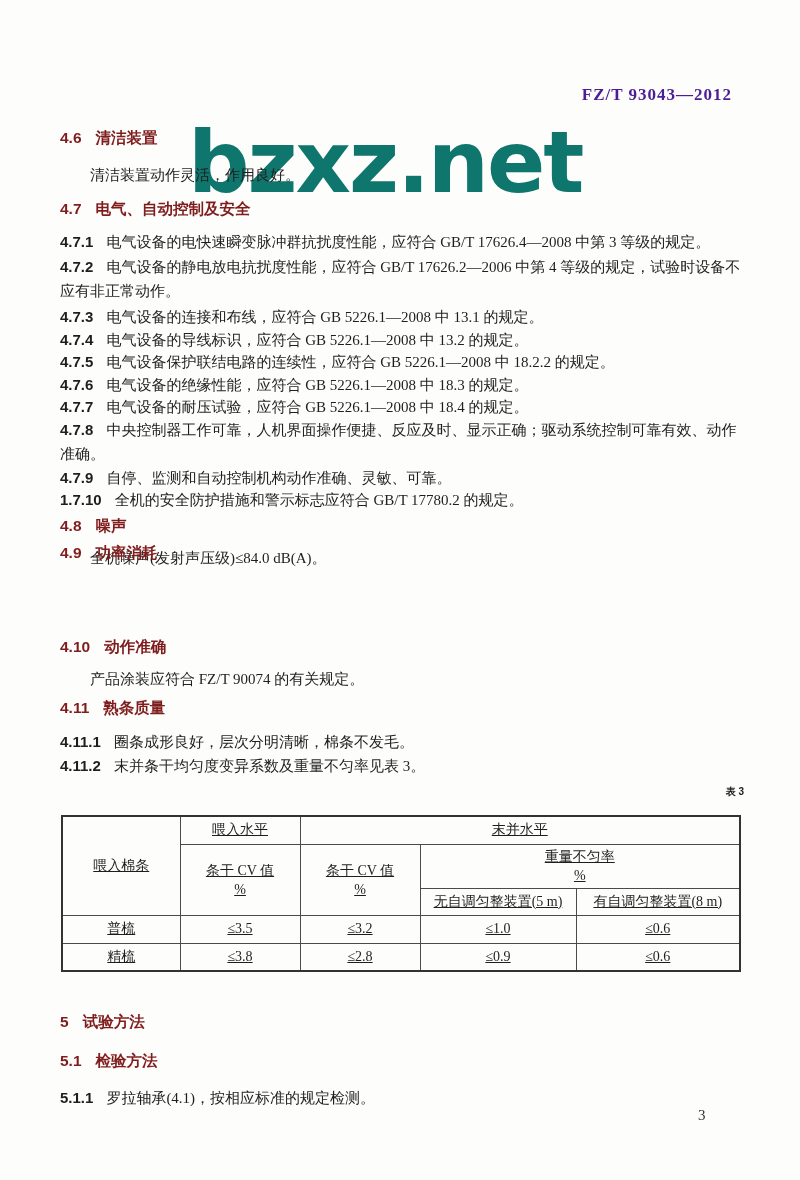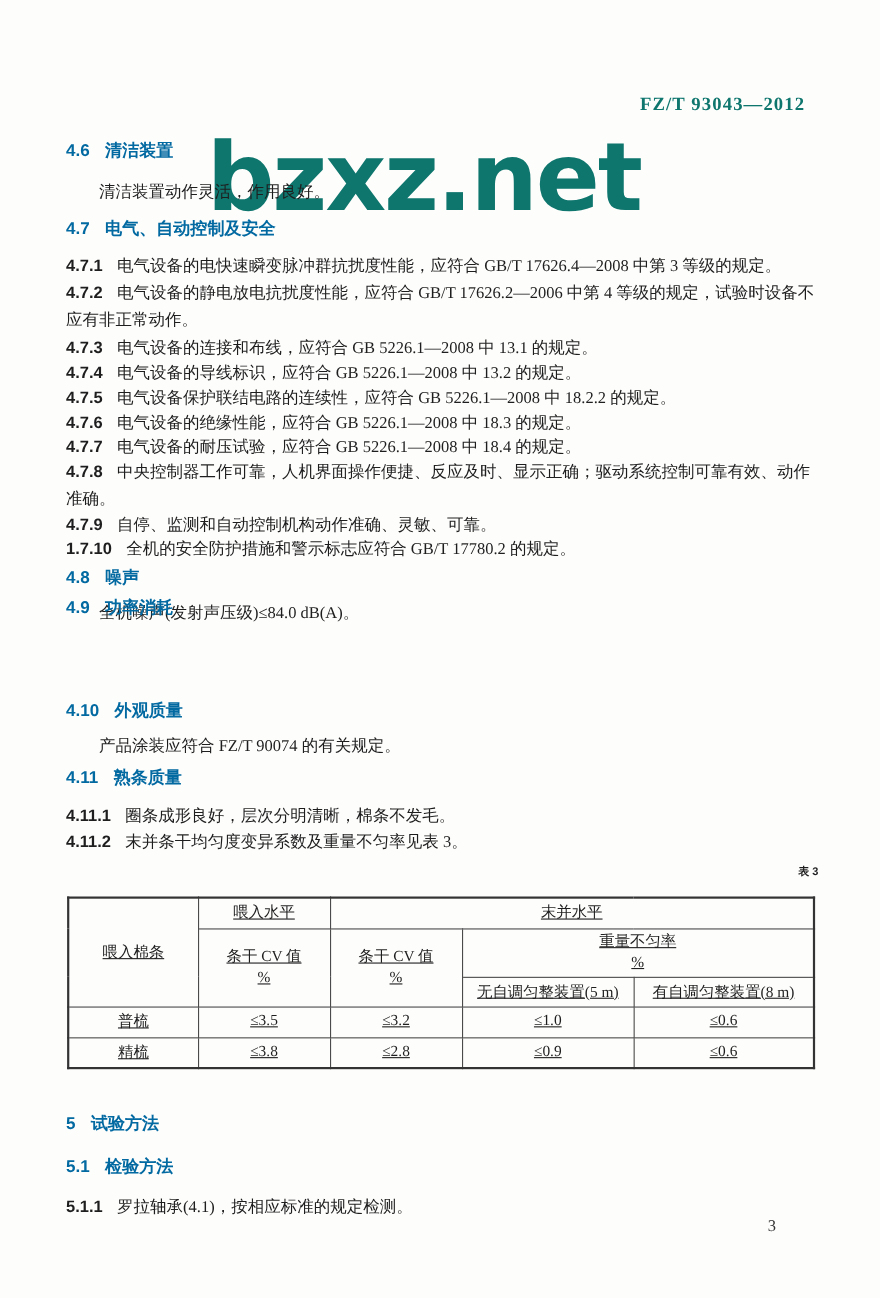--- a/index.html
+++ b/index.html
@@ -32,29 +32,29 @@
   .std-code {
     position: absolute;
     top: 85px;
     right: 68px;
     left: auto;
     width: auto;
     font-family: "Liberation Serif", "DejaVu Serif", serif;
     font-weight: bold;
     font-size: 17px;
     letter-spacing: 1px;
-    color: #0f766e;
+    color: #4c1d95;
   }
 
   .heading {
     font-family: "Liberation Sans", "DejaVu Sans", sans-serif;
     font-weight: bold;
     font-size: 15.5px;
     line-height: 18px;
-    color: #0369a1;
+    color: #7f1d1d;
   }
   .heading .hnum { margin-right: 14px; }
 
   .clause { font-size: 15px; line-height: 24px; }
   .clause .cnum {
     font-family: "Liberation Sans", "DejaVu Sans", sans-serif;
     font-weight: bold;
     margin-right: 13px;
   }
   .para { font-size: 15px; line-height: 24px; text-indent: 30px; }
@@ -151,21 +151,21 @@
     <div class="abs heading" style="top:517px">
       <span class="hnum">4.8</span><span>噪声</span>
     </div>
     <div class="abs para" style="top:546px">全机噪声(发射声压级)≤84.0 dB(A)。</div>
 
     <div class="abs heading" style="top:544px">
       <span class="hnum">4.9</span><span>功率消耗</span>
     </div>
 
     <div class="abs heading" style="top:638px">
-      <span class="hnum">4.10</span><span>外观质量</span>
+      <span class="hnum">4.10</span><span>动作准确</span>
     </div>
     <div class="abs para" style="top:667px">产品涂装应符合 FZ/T 90074 的有关规定。</div>
 
     <div class="abs heading" style="top:699px">
       <span class="hnum">4.11</span><span>熟条质量</span>
     </div>
     <div class="abs clause" style="top:730px">
       <span class="cnum">4.11.1</span><span>圈条成形良好，层次分明清晰，棉条不发毛。</span>
     </div>
     <div class="abs clause" style="top:754px">

